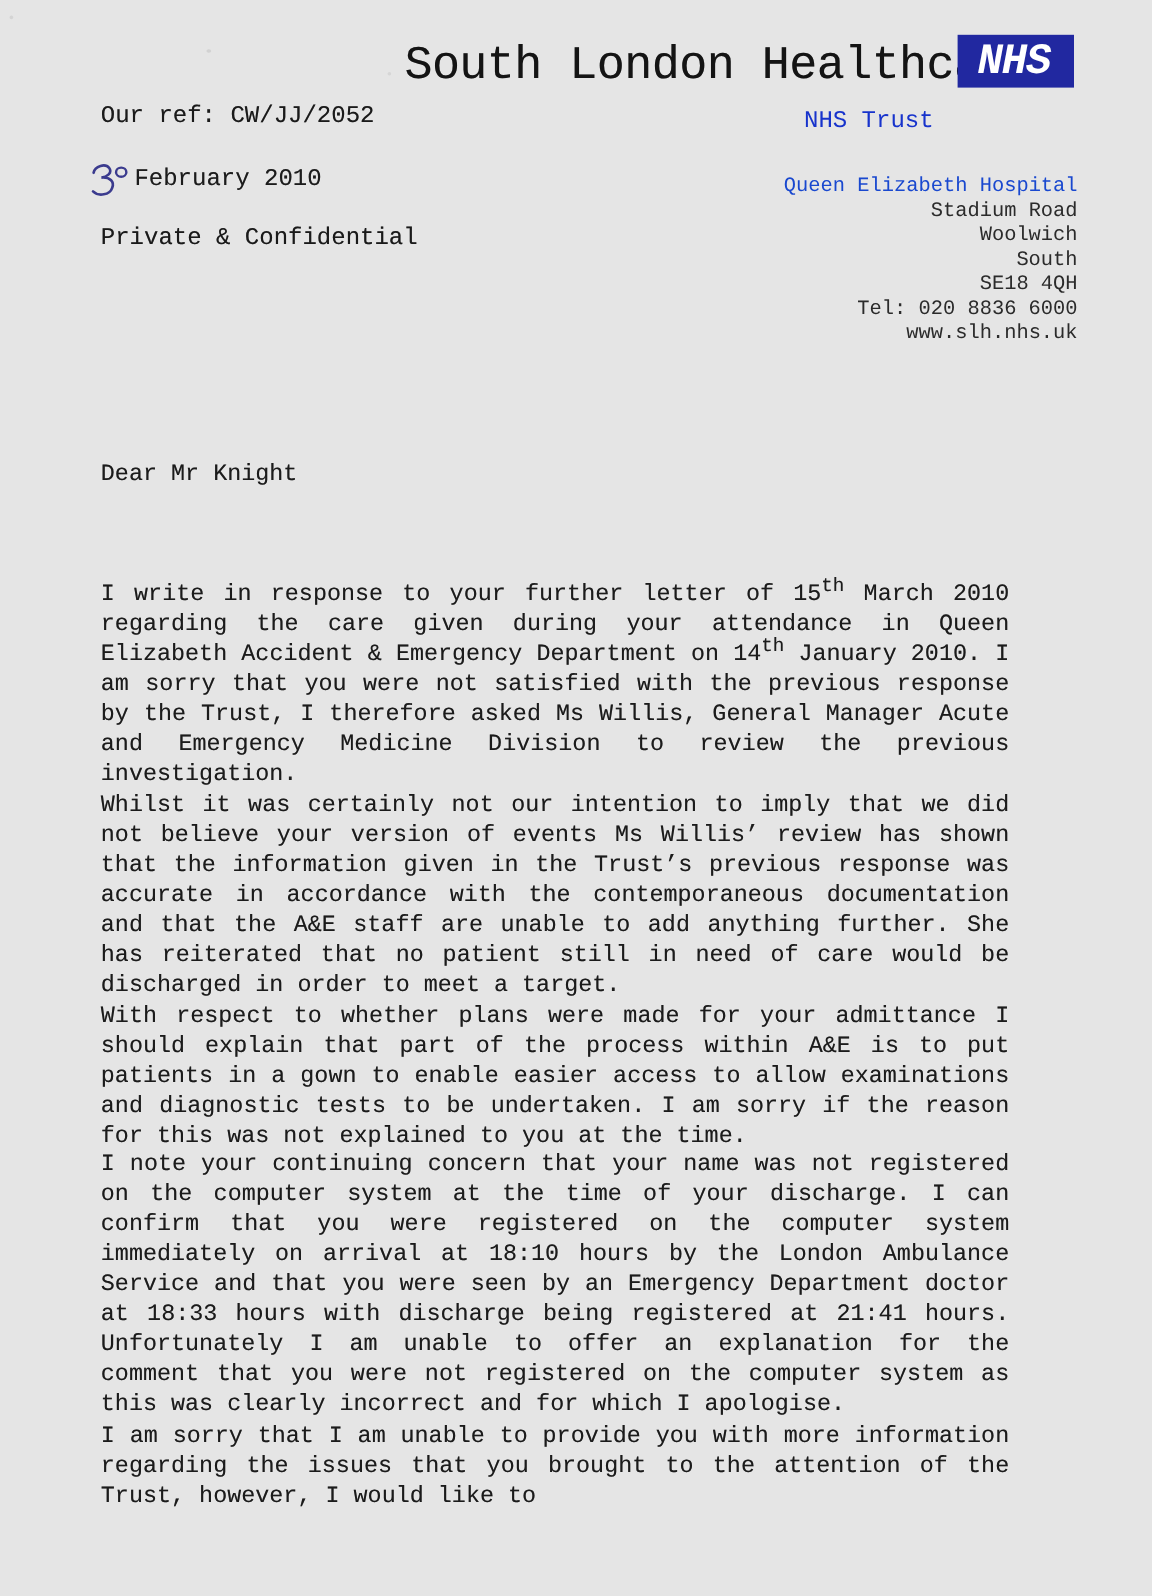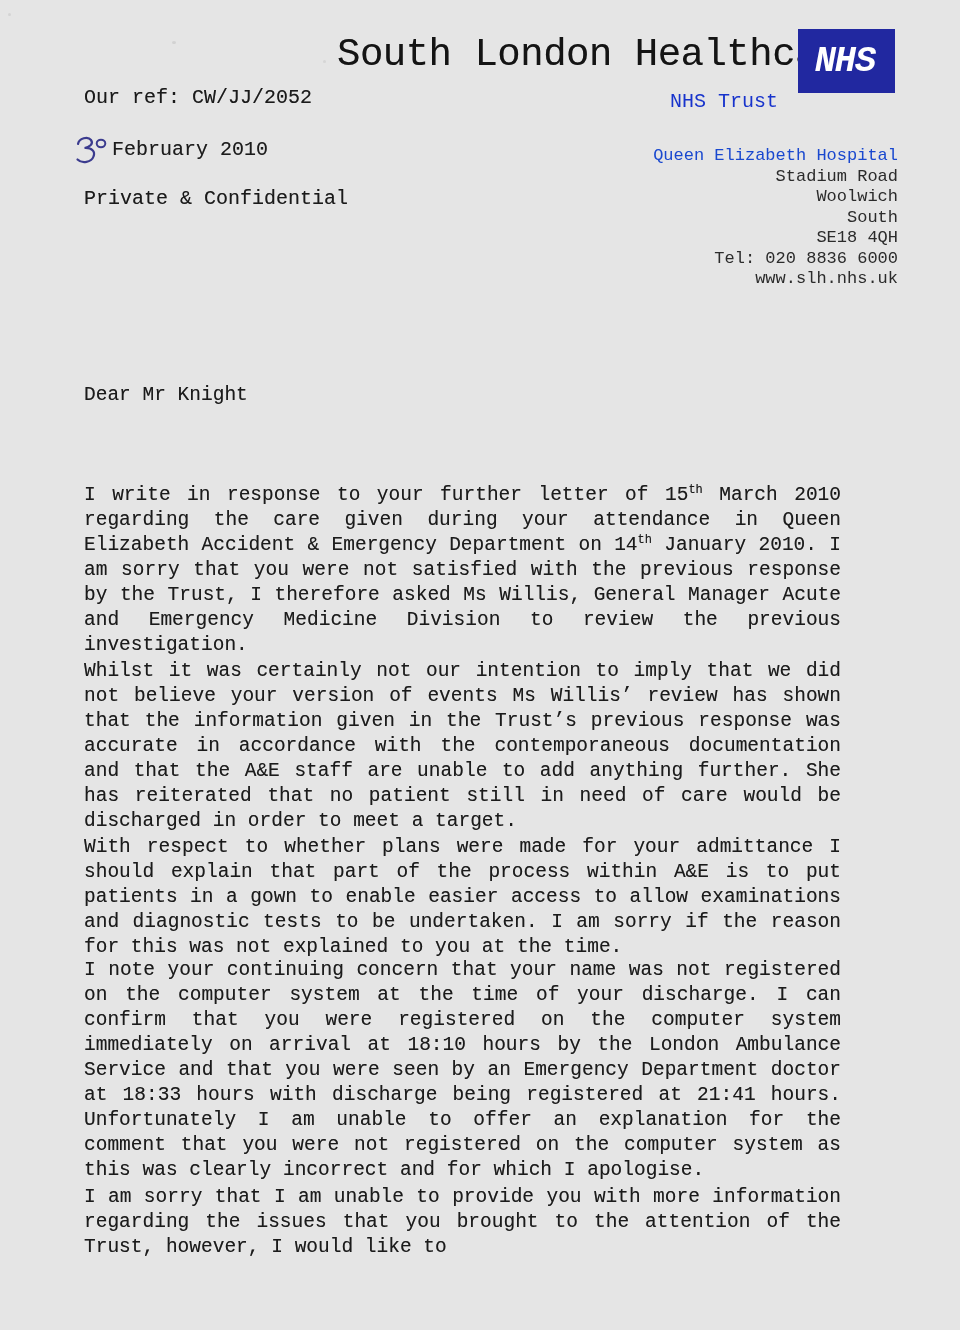--- a/index.html
+++ b/index.html
@@ -18,21 +18,21 @@
     position: absolute; left: 84px; top: 86px;
     font-size: 20px; color: #1a1a1a;
   }
   .header-title {
     position: absolute; left: 337px; top: 33px;
     font-size: 39px; letter-spacing: -0.5px; color: #141414;
     white-space: nowrap;
   }
   .nhs-logo {
     position: absolute; left: 798px; top: 29px;
-    width: 97px; height: 64px;
+    width: 97px; height: 44px;
     background: #2128a0;
     display: flex; align-items: center; justify-content: center;
   }
   .nhs-logo-text {
     color: #ffffff; font-weight: bold; font-style: italic;
     font-size: 36px; letter-spacing: -1px;
     transform: scaleX(0.98);
     padding-right: 3px;
   }
   .trust-label {
@@ -54,21 +54,21 @@
   .addr-tel { }
   .salutation {
     position: absolute; left: 84px; top: 384px;
     font-size: 19.5px; color: #1b1b1b;
   }
   .para {
     position: absolute; left: 84px; width: 757px;
     margin: 0; font-size: 19.5px; line-height: 25px;
     text-align: justify; color: #1b1b1b;
   }
-  .para sup { font-size: 12px; line-height: 0; }
+  .para sup { font-size: 16px; line-height: 0; }
   .p1 { top: 483px; }
   .p2 { top: 659px; }
   .p3 { top: 835px; }
   .p4 { top: 958px; }
   .p5 { top: 1185px; }
 
   .speck { position: absolute; border-radius: 50%; background: #c4c4c4; }
   .speck-1 { left: 172px; top: 41px; width: 4px; height: 3px; opacity: .6; }
   .speck-2 { left: 323px; top: 60px; width: 3px; height: 3px; opacity: .45; }
   .speck-3 { left: 8px;  top: 13px; width: 3px; height: 3px; opacity: .5; }

